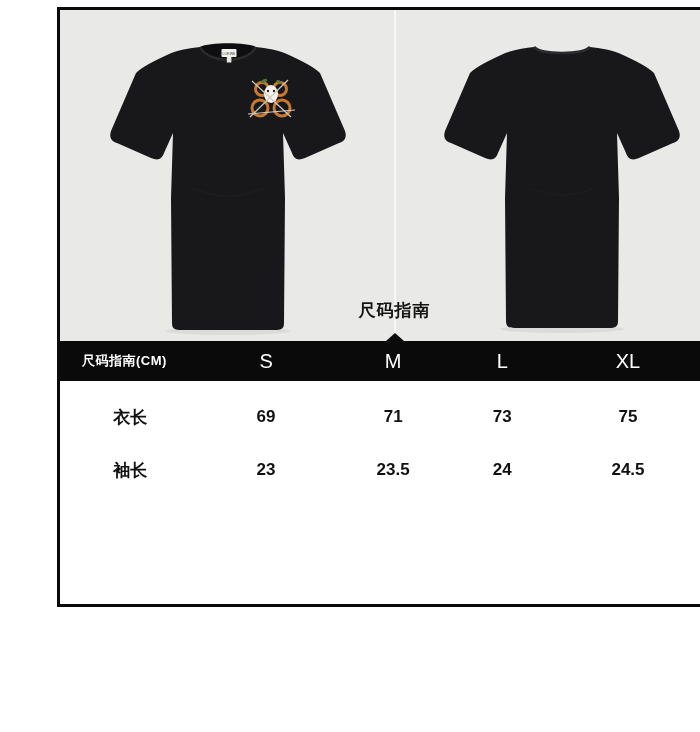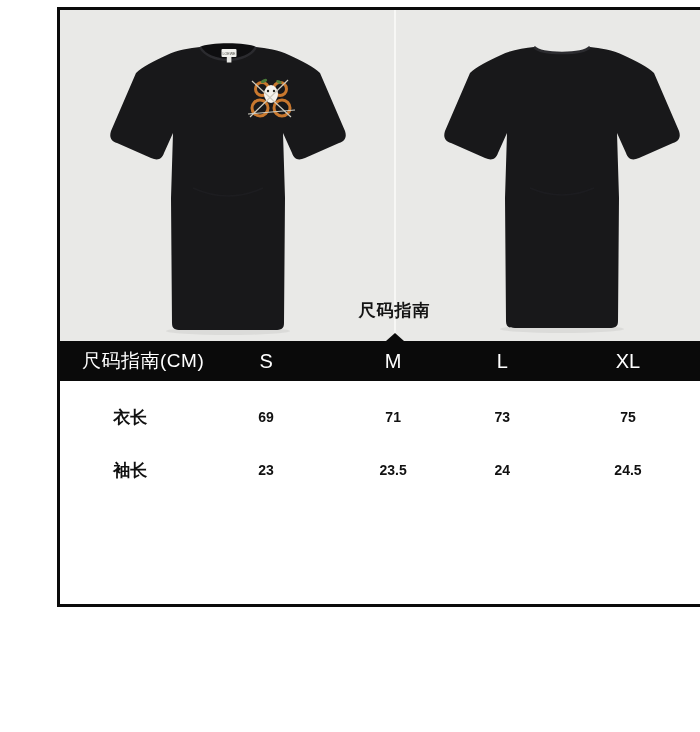--- a/index.html
+++ b/index.html
@@ -32,36 +32,36 @@
     width:0;height:0;border-left:9px solid transparent;border-right:9px solid transparent;
     border-bottom:8px solid #0a0a0a;z-index:4;
   }
 
   
   .table-header{
     position:relative;height:40px;background:#0a0a0a;color:#ffffff;
   }
   .table-header .hdr-label{
     position:absolute;left:22px;top:50%;transform:translateY(-50%);
-    font-size:19px;font-weight:normal;letter-spacing:0.5px;
+    font-size:13px;font-weight:bold;letter-spacing:0.5px;
   }
   .colpos{position:absolute;top:50%;transform:translate(-50%,-50%);}
   .col-1{left:30.8%;} .col-2{left:49.8%;} .col-3{left:66.1%;} .col-4{left:84.9%;}
   .table-header .size-letter{font-size:20px;font-weight:400;}
 
   .table-body{
     position:relative;height:223px;background:#ffffff;
     box-sizing:border-box;padding-top:9px;color:#111111;
   }
   .trow{position:relative;height:53.5px;text-align:right;}
   .trow .row-label{
     position:absolute;left:10.5%;top:50%;transform:translate(-50%,-50%);
     font-size:17px;font-weight:bold;white-space:nowrap;
   }
-  .trow .cell{font-size:14px;font-weight:bold;white-space:nowrap;}
+  .trow .cell{font-size:17px;font-weight:bold;white-space:nowrap;}
 
   
   .bars{position:absolute;left:14px;top:610px;width:670px;}
   .bar{
     height:32px;background:#0a0a0a;color:#ffffff;margin-bottom:7px;
     display:flex;align-items:center;padding-left:22px;box-sizing:border-box;
     font-size:16px;font-weight:bold;letter-spacing:0.5px;
   }
   .bar .bar-label{white-space:pre;}
   .bar .bar-value{white-space:pre;}

